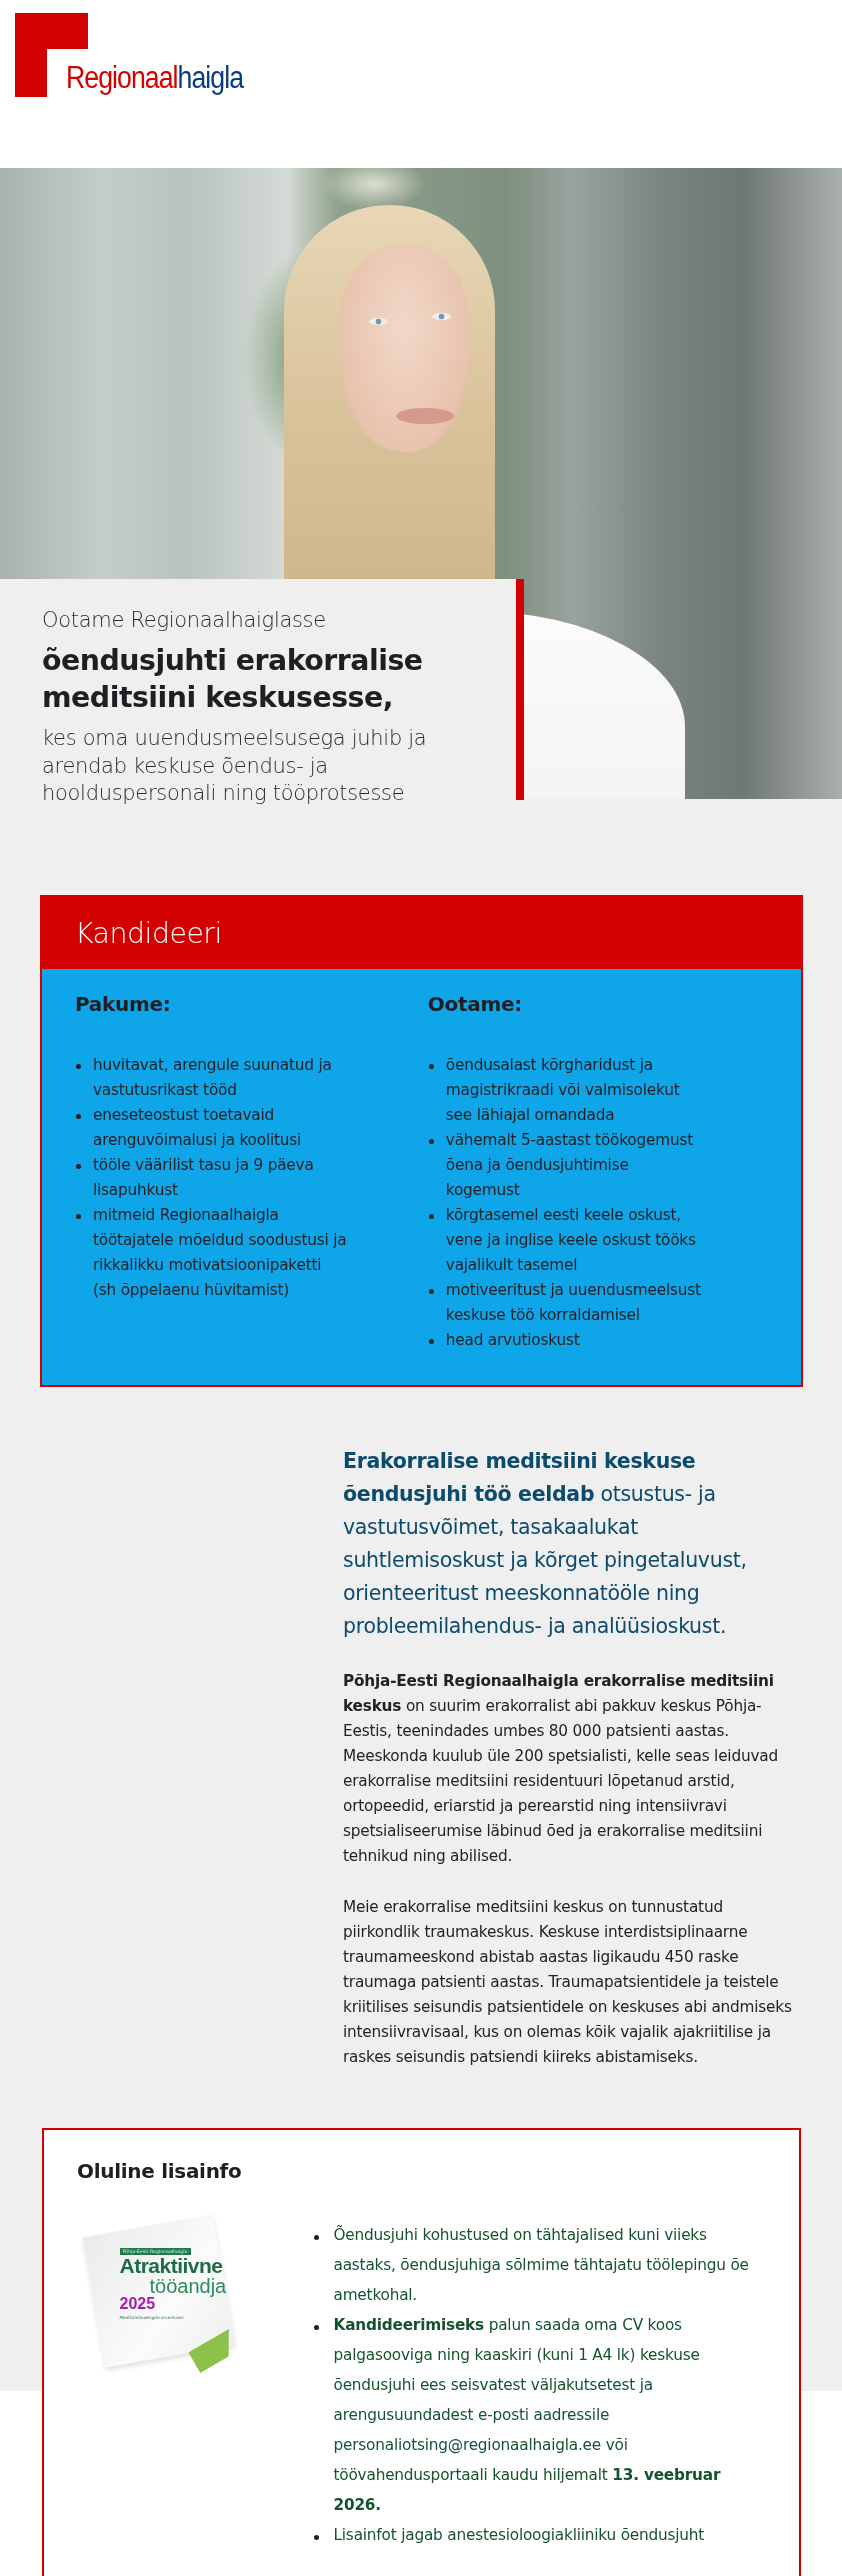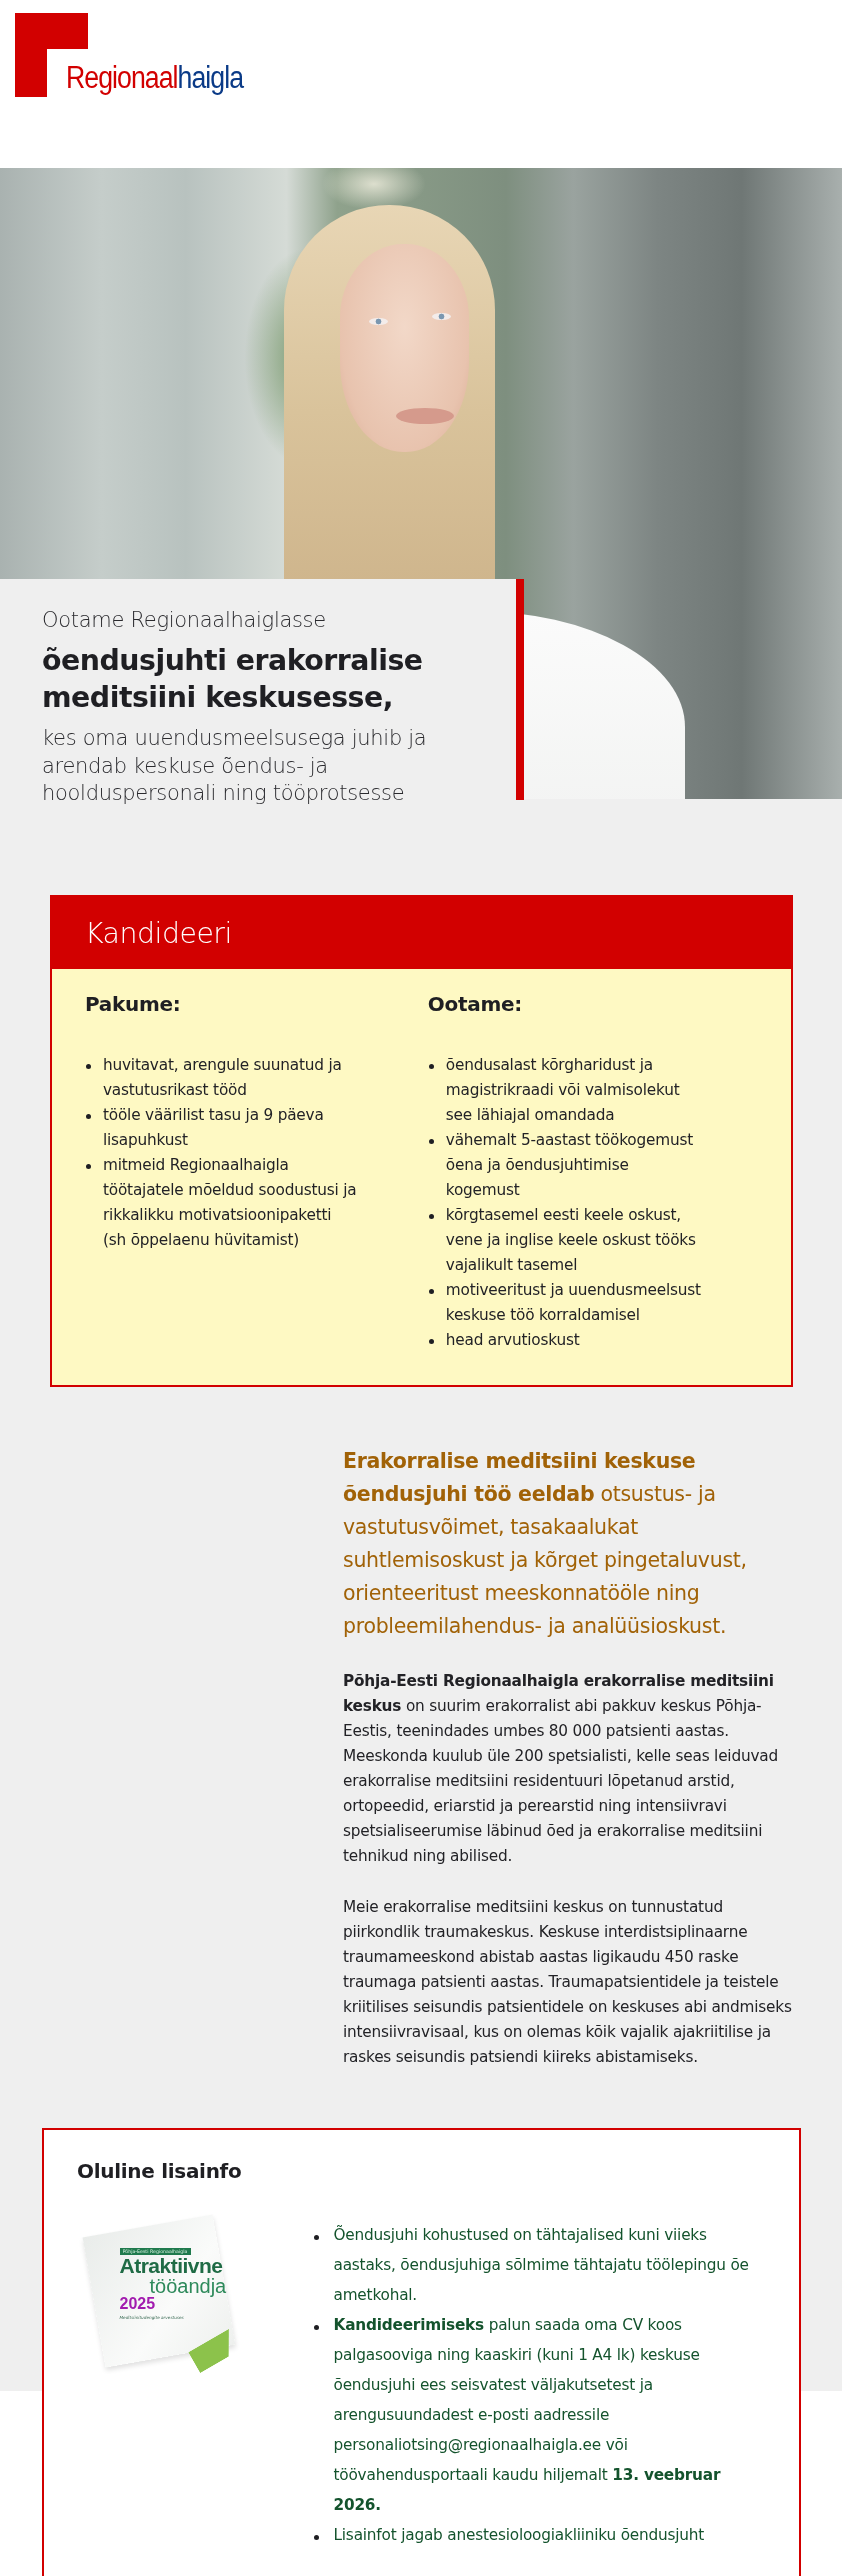--- a/index.html
+++ b/index.html
@@ -36,34 +36,34 @@
   .hero-bar { position: absolute; left: 516px; top: 411px; width: 8px; height: 221px; background: #d20000; }
   .hero-text { position: absolute; left: 42px; top: 440px; width: 464px; }
   .hero-intro { font-size: 21px; font-weight: 300; color: #2a2a2e; line-height: 1.2; letter-spacing: -0.3px; }
   .hero-title { font-size: 28.4px; font-weight: 700; line-height: 1.28; margin-top: 10px; color: #1f1f23; letter-spacing: -0.5px; }
   .hero-sub { font-size: 21px; font-weight: 300; line-height: 1.3; margin-top: 9.5px; color: #2a2a2e; letter-spacing: -0.3px; }
 
   
   .gray-band { background: #efefef; padding: 95px 0 53px 0; }
 
   
-  .apply-card { margin: 0 50px; border: 2.6px solid #d20000; background: #fef9c3; }
+  .apply-card { margin: 0 40px; border: 2.6px solid #d20000; background: #0ea5e9; }
   .apply-head { background: #d20000; height: 72px; display: flex; align-items: center; padding-left: 33px; }
   .apply-head span { color: #fff; font-size: 28.4px; font-weight: 300; letter-spacing: -0.5px; }
   .apply-body { display: flex; padding: 23px 32px 32px 33px; }
   .apply-col { flex: 1; }
   .apply-col + .apply-col { padding-left: 11.6px; }
   .col-title { font-size: 20px; font-weight: 700; color: #1f1f23; letter-spacing: -0.3px; }
   .bullets { list-style: none; margin-top: 37px; }
   .bullets li { position: relative; padding-left: 18px; font-size: 15.3px; line-height: 25px; color: #222226; letter-spacing: -0.2px; max-width: 274px; }
   .bullets li::before { content: ""; position: absolute; left: 1.1px; top: 10.5px; width: 5.3px; height: 5.3px; border-radius: 50%; background: #1f1f23; }
 
   
   .desc { margin: 58px 42px 0 343px; width: 453px; }
-  .desc-lead { font-size: 20.5px; line-height: 33px; color: #a16207; letter-spacing: -0.3px; }
+  .desc-lead { font-size: 20.5px; line-height: 33px; color: #0c4a6e; letter-spacing: -0.3px; }
   .desc-p { font-size: 15.3px; line-height: 25px; color: #222226; margin-top: 26px; letter-spacing: -0.2px; }
   b { font-weight: 700; }
 
   
   .info-wrap { position: relative; margin-top: 58px; }
   .info-bg-bottom { position: absolute; left: 0; right: 0; top: 263px; bottom: -211px; background: #fff; }
   .info-card { position: relative; margin: 0 42px; border: 2.6px solid #d20000; background: #fff; padding: 29px 32px 47px 33px; }
   .info-title { font-size: 20px; font-weight: 700; letter-spacing: -0.3px; }
   .info-body { display: flex; margin-top: 37px; }
   .badge { width: 158px; height: 158px; position: relative; flex: 0 0 auto; margin-left: 10.5px; }
@@ -115,20 +115,21 @@
 <section class="gray-band">
   <div class="apply-card">
     <div class="apply-head">
       <span>Kandideeri</span>
     </div>
     <div class="apply-body">
       <div class="apply-col">
         <h3 class="col-title">Pakume:</h3>
         <ul class="bullets">
           <li>huvitavat, arengule suunatud ja vastutusrikast tööd</li>
+          <li>eneseteostust toetavaid arenguvõimalusi ja koolitusi</li>
           <li>tööle väärilist tasu ja 9 päeva lisapuhkust</li>
           <li>mitmeid Regionaalhaigla töötajatele mõeldud soodustusi ja rikkalikku motivatsioonipaketti (sh õppelaenu hüvitamist)</li>
         </ul>
       </div>
       <div class="apply-col">
         <h3 class="col-title">Ootame:</h3>
         <ul class="bullets">
           <li>õendusalast kõrgharidust ja magistrikraadi või valmisolekut see lähiajal omandada</li>
           <li>vähemalt 5-aastast töökogemust õena ja õendusjuhtimise kogemust</li>
           <li>kõrgtasemel eesti keele oskust, vene ja inglise keele oskust tööks vajalikult tasemel</li>

